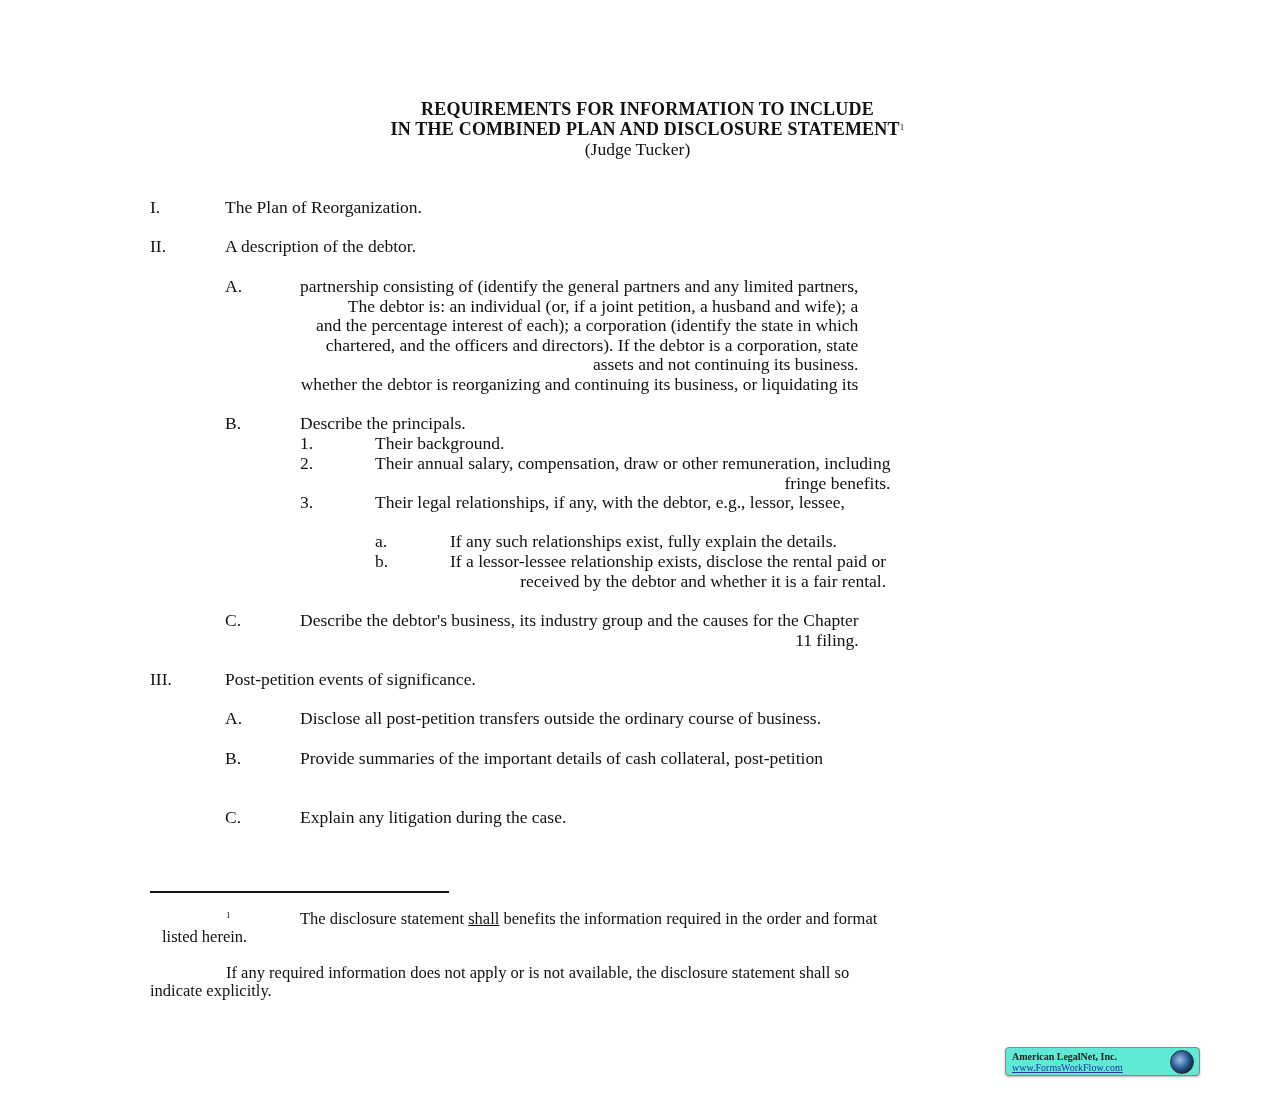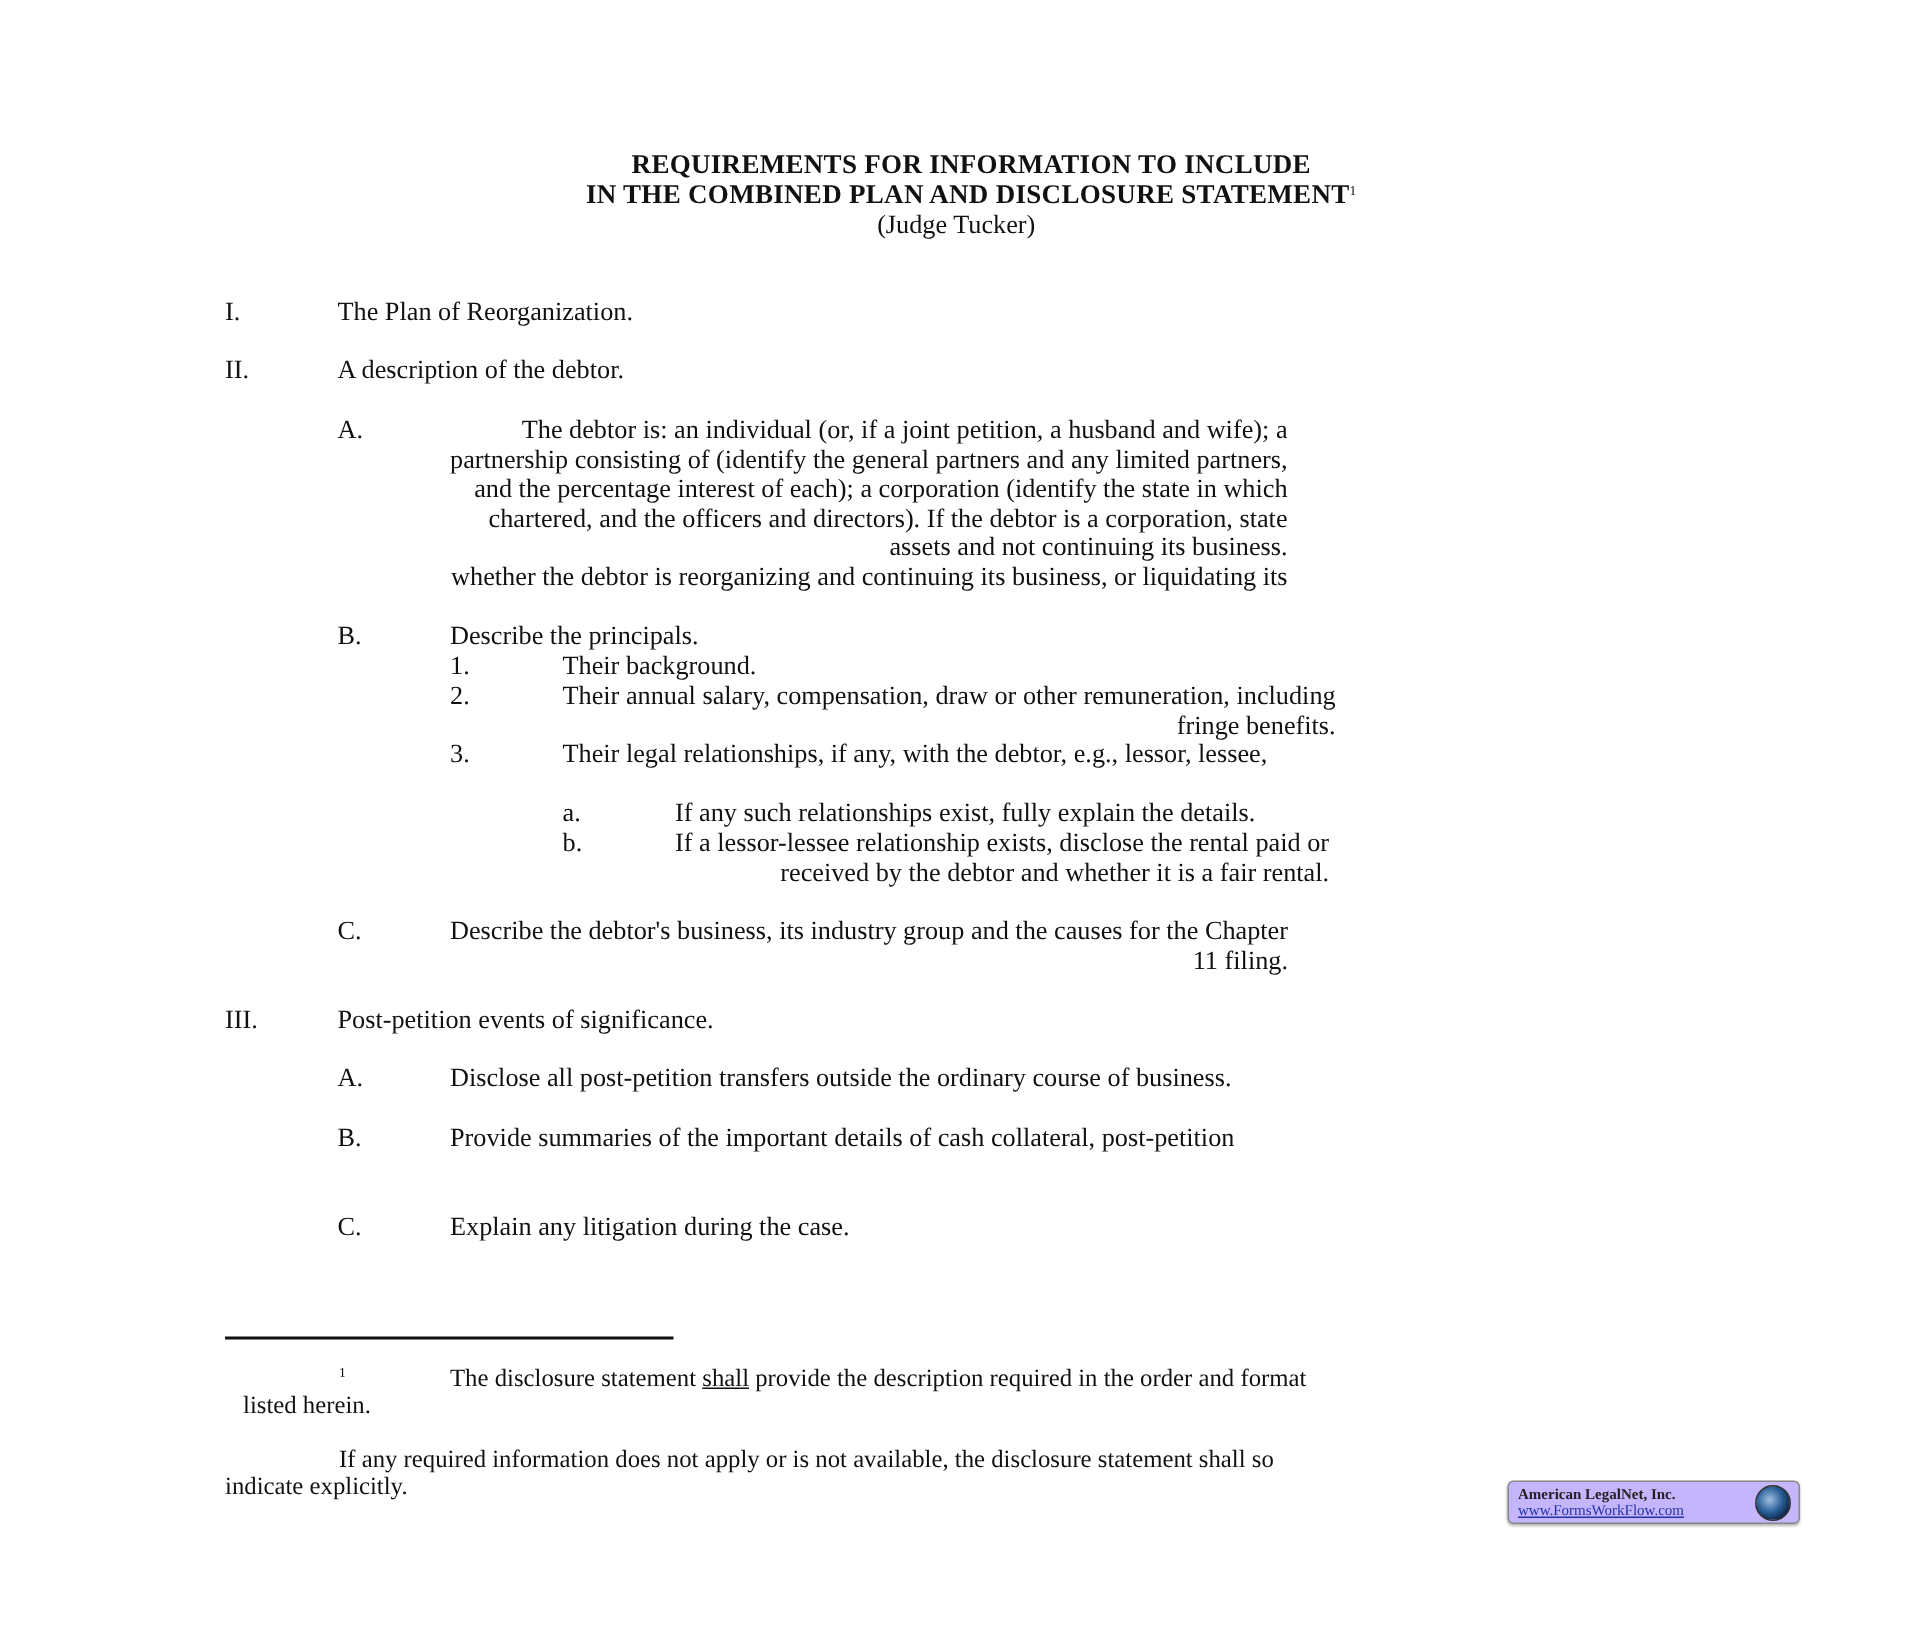--- a/index.html
+++ b/index.html
@@ -18,22 +18,22 @@
 
   .line { position: absolute; line-height: 19.6px; white-space: nowrap; }
   .num { position: absolute; }
   .txt { position: absolute; text-align: right; }
 
   .rule { position: absolute; left: 150px; top: 891px; width: 299px; height: 2px; background: #111; }
   .fn { position: absolute; font-size: 16.5px; line-height: 18.5px; white-space: nowrap; }
   .fn u { text-decoration: underline; }
 
   .badge {
-    position: absolute; left: 1005px; top: 987px; width: 193px; height: 27px;
-    border: 1px solid #888; border-radius: 4px; background: #c4b5fd;
+    position: absolute; left: 1005px; top: 1047px; width: 193px; height: 27px;
+    border: 1px solid #888; border-radius: 4px; background: #5eead4;
     box-shadow: 0 1px 2px rgba(0,0,0,0.3);
   }
   .badge .b1 { position: absolute; left: 6px; top: 3px; font-size: 10px; font-weight: bold; color: #222; white-space: nowrap; }
   .badge .b2 { position: absolute; left: 6px; top: 14px; font-size: 10px; color: #2233aa; text-decoration: underline; white-space: nowrap; }
   .badge .globe {
     position: absolute; right: 5px; top: 2px; width: 22px; height: 22px; border-radius: 50%;
     background: radial-gradient(circle at 40% 40%, #9fc0e0 0%, #2a5f99 45%, #0d2747 75%);
     border: 1px solid #333;
   }
 </style>
@@ -52,22 +52,22 @@
 </div>
 
 <div class="line" style="left:150px; top:237px;">
   <span class="num" style="left:0">II.</span>
   <span class="txt" style="left:75px">A description of the debtor.</span>
 </div>
 
 <div class="line" style="left:225px; top:277px;">
   <span class="num" style="left:0">A.</span>
   <div class="txt" style="left:75px; top:0">
+    <div>partnership consisting of (identify the general partners and any limited partners,</div>
     <div>The debtor is:  an individual (or, if a joint petition, a husband and wife); a</div>
-    <div>partnership consisting of (identify the general partners and any limited partners,</div>
     <div>and the percentage interest of each); a corporation (identify the state in which</div>
     <div>chartered, and the officers and directors).  If the debtor is a corporation, state</div>
     <div>assets and not continuing its business.</div>
     <div>whether the debtor is reorganizing and continuing its business, or liquidating its</div>
   </div>
 </div>
 
 <div class="line" style="left:225px; top:414px;">
   <span class="num" style="left:0">B.</span>
   <span class="txt" style="left:75px">Describe the principals.</span>
@@ -123,21 +123,21 @@
     <div>Provide summaries of the important details of cash collateral, post-petition</div>
   </div>
 </div>
 <div class="line" style="left:225px; top:808px;">
   <span class="num" style="left:0">C.</span>
   <span class="txt" style="left:75px">Explain any litigation during the case.</span>
 </div>
 
 <div class="rule"></div>
 <div class="fn" style="left:226px; top:906px; font-size:9px;">1</div>
-<div class="fn" style="left:300px; top:910px;"><span>The disclosure statement </span><u>shall</u><span> provide the description required in the order and format</span></div>
+<div class="fn" style="left:300px; top:910px;"><span>The disclosure statement </span><u>shall</u><span> benefits the information required in the order and format</span></div>
 <div class="fn" style="left:162px; top:928px;">listed herein.</div>
 <div class="fn" style="left:226px; top:964px;">If any required information does not apply or is not available, the disclosure statement shall so</div>
 <div class="fn" style="left:150px; top:982px;">indicate explicitly.</div>
 
 <div class="badge">
   <div class="b1">American LegalNet, Inc.</div>
   <div class="b2">www.FormsWorkFlow.com</div>
   <div class="globe"></div>
 </div>
 

